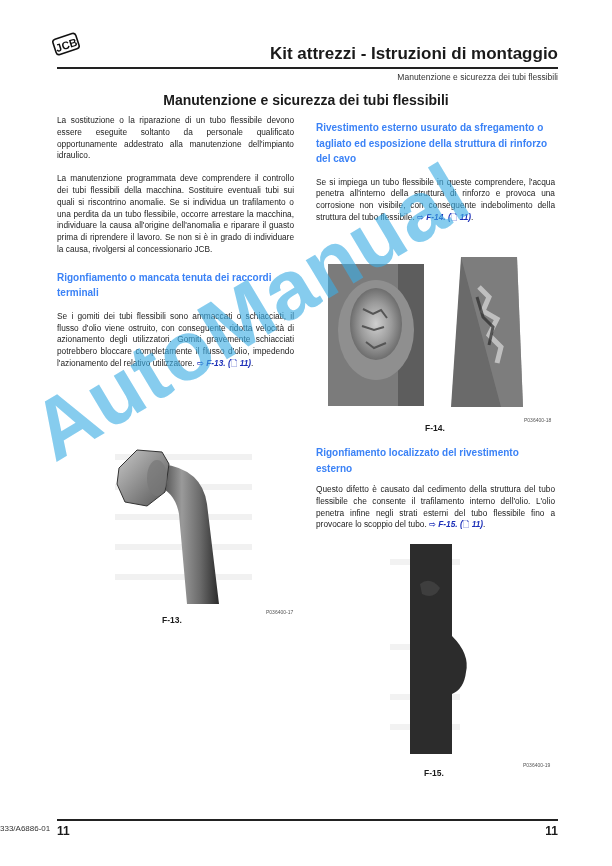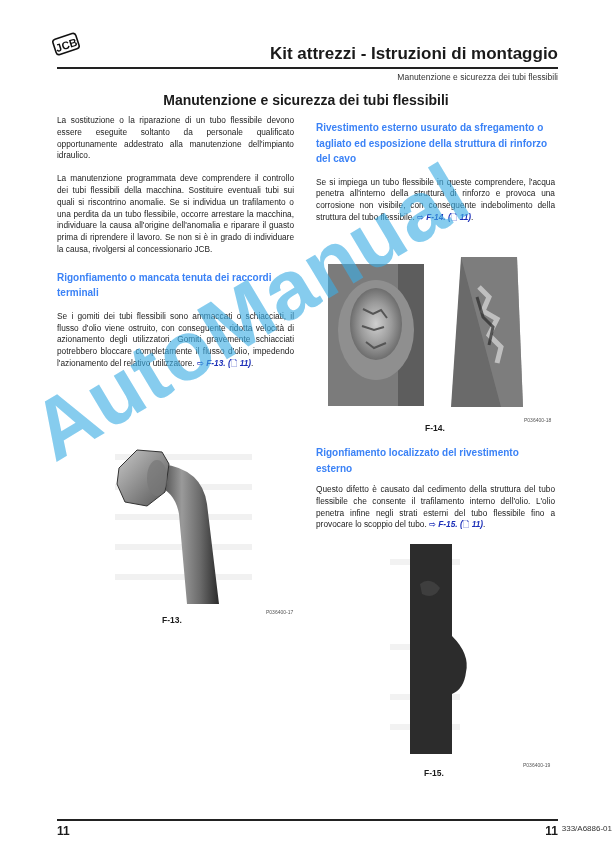--- a/index.html
+++ b/index.html
@@ -11,21 +11,21 @@
   .hdr-rule { left:57px; right:54px; top:67px; height:1.5px; background:#222; }
   .hdr-sub { right:54px; top:72px; font-size:8.5px; color:#333; }
   .page-title { left:0; right:0; top:92px; text-align:center; font-size:14px; font-weight:bold; }
   .p { font-size:8.3px; line-height:11.8px; text-align:justify; color:#222; }
   .h2 { font-size:10px; font-weight:bold; line-height:15.5px; color:#3b82f6; }
   .link { color:#1c2fb8; font-style:italic; font-weight:bold; }
   .fig-label { font-size:8.5px; font-weight:bold; }
   .fig-code { font-size:5px; color:#555; }
   .foot-rule { left:57px; right:54px; top:819px; height:1.5px; background:#222; }
   .foot-num { top:824px; font-size:12px; font-weight:bold; }
-  .foot-code { left:0; right:0; top:824px; text-align:right; font-size:8px; color:#333;padding-left:25px; }
+  .foot-code { left:0; right:0; top:824px; text-align:left; font-size:8px; color:#333; }
   .photo { position:absolute; overflow:hidden; }
   .watermark { left:40px; top:390px; font-size:84px; font-weight:bold; color:#3daee5;
                opacity:0.62; transform:rotate(-31deg); transform-origin:left center;
                white-space:nowrap; letter-spacing:1px; pointer-events:none; }
 </style>
 </head>
 <body>
 
 <div class="abs logo">
   <svg width="28" height="28" viewBox="0 0 28 28">

